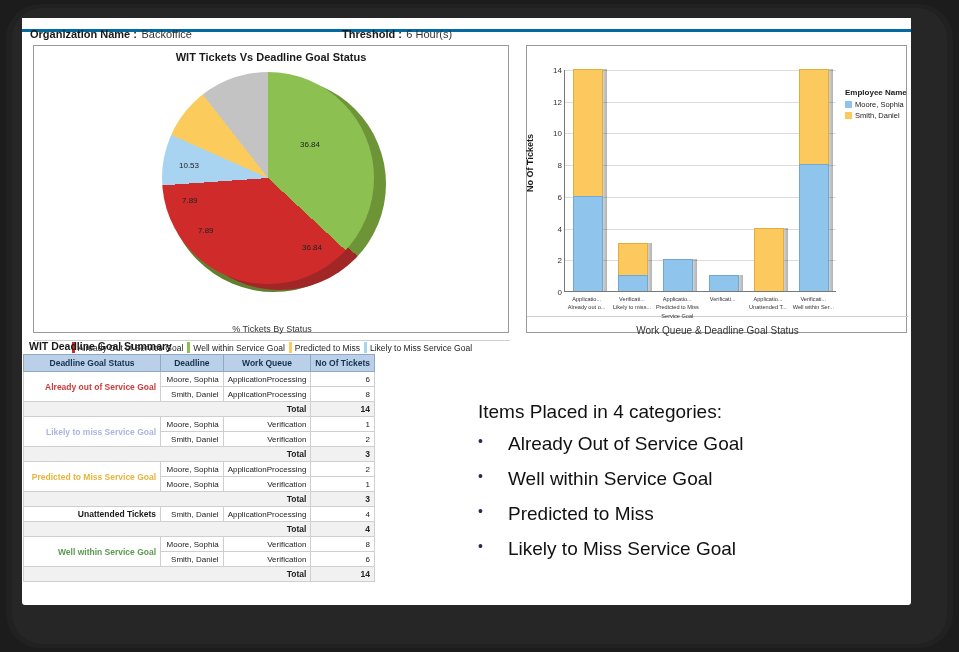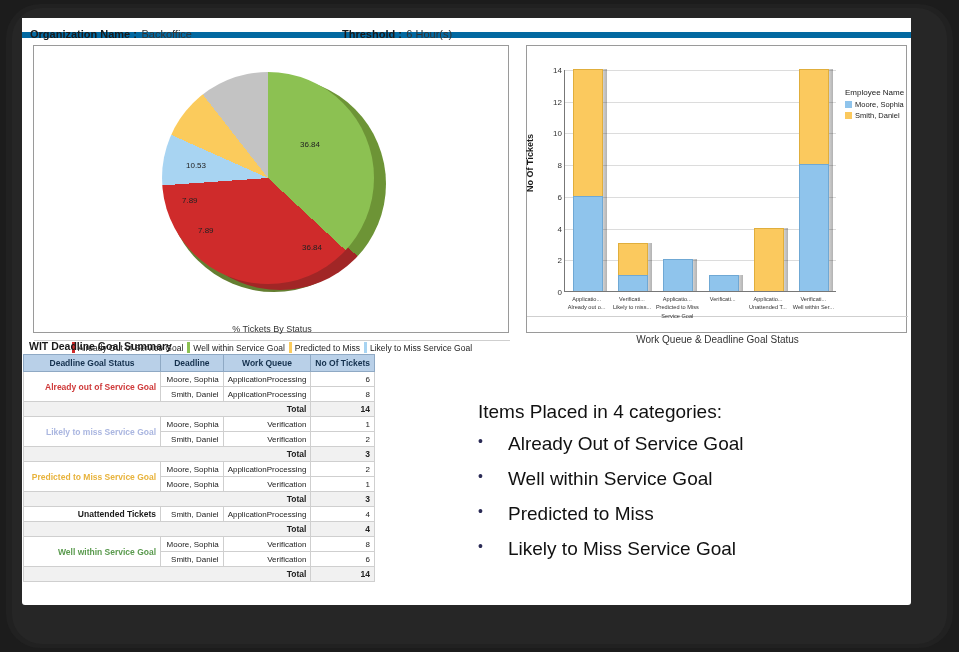--- a/index.html
+++ b/index.html
@@ -29,22 +29,22 @@
   
   #page {
     position: absolute;
     left: 22px; top: 18px; width: 889px; height: 587px;
     background: #ffffff;
     border-radius: 3px;
   }
 
   
   #hdr {
-    position: absolute; left: 0; top: 0; width: 889px; height: 20px;
-    border-bottom: 6px solid #0369a1;
+    position: absolute; left: 0; top: 0; width: 889px; height: 14px;
+    border-bottom: 3px solid #0369a1;
     background: #fff;
   }
   .hdr-lbl { font-weight: bold; font-size: 11px; color: #1a1a1a; }
   .hdr-val { font-size: 11px; color: #333; }
   #hdr-org { position: absolute; left: 8px; top: 6px; white-space: nowrap; }
   #hdr-thr { position: absolute; left: 320px; top: 6px; white-space: nowrap; }
 
   
   .panel {
     position: absolute;
@@ -87,21 +87,21 @@
       #fbcb5c 294deg 322deg,
       #c3c3c3 322deg 360deg);
   }
   .pie-lbl {
     position: absolute; font-size: 8px; color: #222; white-space: nowrap;
   }
   #pl0 { left: 266px; top:  72px; }   
   #pl1 { left: 268px; top: 175px; }   
   #pl2 { left: 164px; top: 158px; }   
   #pl3 { left: 148px; top: 128px; }   
-  #pl4 { left: 152px; top:  93px; }   
+  #pl4 { left: 145px; top:  93px; }   
 
   #pie-axis-lbl {
     position: absolute; left: 0; top: 256px; width: 476px;
     text-align: center; font-size: 9px; color: #333;
   }
   #pie-legend {
     position: absolute; left: 0; top: 272px; width: 476px; height: 14px;
     display: flex; align-items: center; justify-content: center;
     border-top: 1px solid #cfcfcf;
   }
@@ -138,24 +138,24 @@
     position: absolute; right: -4px; bottom: 0; width: 4px;
     background: linear-gradient(to right, rgba(0,0,0,.18), rgba(0,0,0,.30));
   }
   .xlbl {
     position: absolute; top: 249px; width: 54px; text-align: center;
     font-size: 5.6px; color: #333; line-height: 1.5;
   }
   #bar-axis-title {
     position: absolute; left: 0; top: 270px; width: 381px;
     text-align: center; font-size: 10px; color: #333;
-    border-top: 1px solid #cfcfcf; padding-top: 17px;
+    border-top: 1px solid #cfcfcf; padding-top: 8px;
   }
   #bar-legend { position: absolute; left: 318px; top: 42px; width: 62px; }
-  #bar-legend .lg-title { font-size: 8px; font-weight: normal; color: #1a1a1a; margin-bottom: 3px; }
+  #bar-legend .lg-title { font-size: 8px; font-weight: bold; color: #1a1a1a; margin-bottom: 3px; }
   #bar-legend .row { display: flex; align-items: center; margin-bottom: 2px; }
   #bar-legend .sw { width: 7px; height: 7px; margin-right: 3px; display: inline-block; }
   #bar-legend .tx { font-size: 7.5px; color: #222; white-space: nowrap; }
 
   
   #tbl-wrap { position: absolute; left: 1px; top: 322px; width: 352px; }
   #tbl-title { font-size: 10.5px; font-weight: bold; color: #1a1a1a; margin: 0 0 2px 6px; }
   table { border-collapse: collapse; width: 352px; background: #fff; }
   th {
     background: #b9d0e8; border: 1px solid #8fa9c4;
@@ -194,20 +194,21 @@
       <span class="hdr-lbl">Organization Name :</span>
       <span class="hdr-val">Backoffice</span>
     </div>
     <div id="hdr-thr">
       <span class="hdr-lbl">Threshold :</span>
       <span class="hdr-val">6 Hour(s)</span>
     </div>
   </div>
 
   <div class="panel" id="panel-pie">
+    <div class="chart-title">WIT Tickets Vs Deadline Goal Status</div>
 
     <div id="pie-wrap">
       <div id="pie-shadow"></div>
       <div id="pie-shadow2"></div>
       <div id="pie-main"></div>
 
       <span class="pie-lbl" id="pl0">36.84</span>
       <span class="pie-lbl" id="pl1">36.84</span>
       <span class="pie-lbl" id="pl2">7.89</span>
       <span class="pie-lbl" id="pl3">7.89</span>

